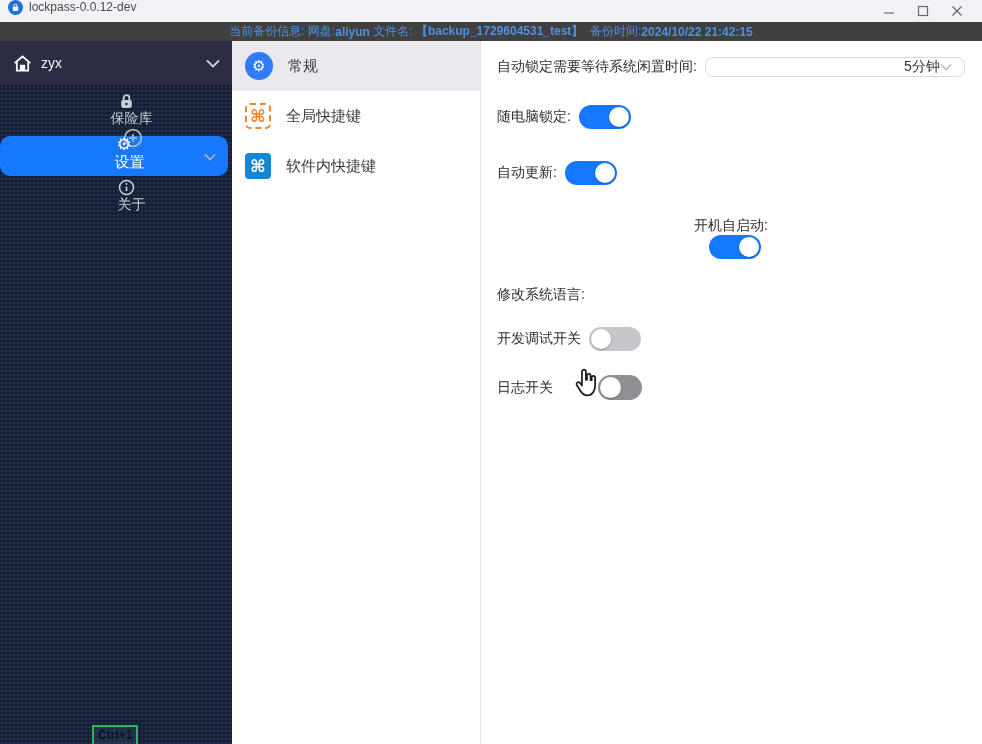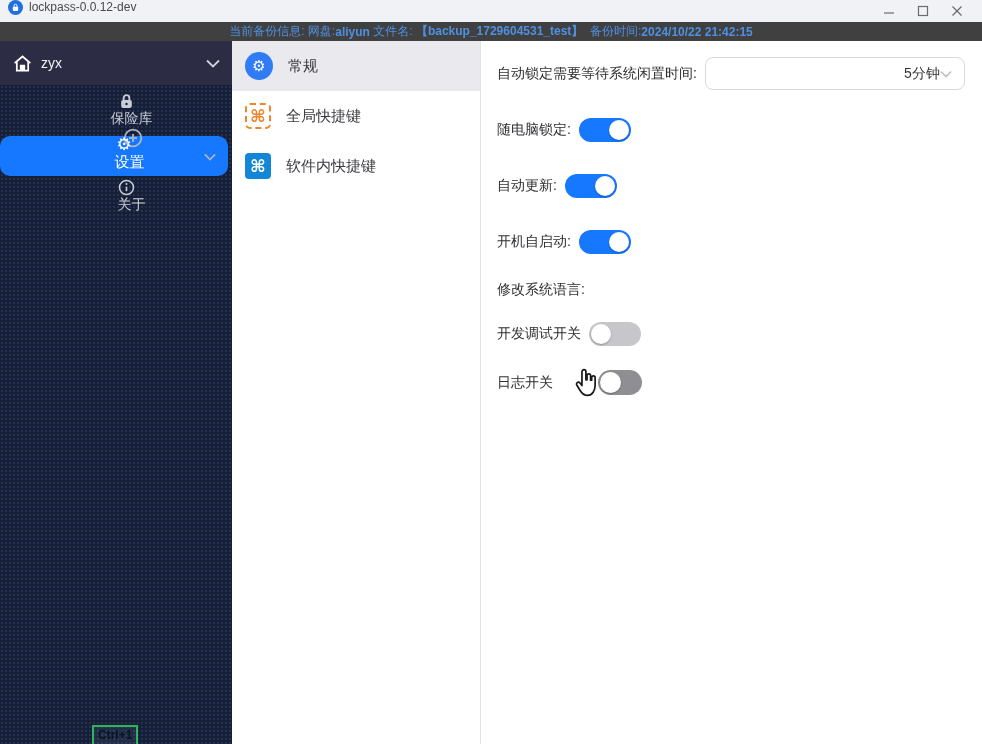--- a/index.html
+++ b/index.html
@@ -40,38 +40,38 @@
   .nav-item.active { background:#e9e9ee; }
   .nav-item .nlbl { margin-left:15px; }
   .icon-circle { width:28px; height:28px; border-radius:50%; background:#2f7cf6; color:#fff; display:flex; align-items:center; justify-content:center; font-size:15px; }
   .icon-cmd-orange { width:26px; height:26px; border:2px dashed #f0862c; border-radius:5px; color:#f0862c; display:flex; align-items:center; justify-content:center; font-size:17px; font-weight:700; background:#fff; }
   .icon-cmd-blue { width:26px; height:26px; background:#1486d8; border-radius:4px; color:#fff; display:flex; align-items:center; justify-content:center; font-size:17px; font-weight:700; }
 
   
   .content { flex:1; padding:16px 19px 0 16px;text-align:right; }
   .row { display:flex; align-items:center; }
   .row .lab { font-size:14px; color:#2e2e32; white-space:nowrap; }
-  .select { height:33px; border:1px solid #d9d9d9; border-radius:8px; background:#fff; display:flex; align-items:center; padding:0 12px; font-size:14px; color:#333; margin-left:8px; }
+  .select { height:20px; border:1px solid #d9d9d9; border-radius:8px; background:#fff; display:flex; align-items:center; padding:0 12px; font-size:14px; color:#333; margin-left:8px; }
   .select .val { flex:1; }
   .sel-autolock { width:260px; }
   .sel-lang { width:370px; }
 
   .switch { position:relative; border-radius:13px; margin-left:8px; flex:0 0 auto; }
   .switch .knob { position:absolute; top:2px; width:20px; height:20px; border-radius:50%; background:#fff; box-shadow:0 1px 2px rgba(0,0,0,0.25); }
   .sw-on { width:52px; height:24px; background:#1677ff; }
   .sw-on .knob { right:2px; }
   .sw-off { width:52px; height:24px; background:#c6c6cb; }
   .sw-off .knob { left:2px; }
   .sw-off.hovered { width:44px; height:25px; background:#8e8e93; }
   .sw-off.hovered .knob { width:21px; height:21px; }
 
   .mt-r1 { margin-top:0; }
   .mt-r2 { margin-top:28px; }
   .mt-r3 { margin-top:32px; }
-  .mt-r4 { margin-top:32px; }
+  .mt-r4 { margin-top:32px;flex-direction:column; }
   .mt-r5 { margin-top:27px; }
   .mt-r6 { margin-top:23px; }
   .mt-r7 { margin-top:24px;gap:37px; }
 
   .cursor-overlay { position:absolute; left:572px; top:367px; width:30px; height:32px; pointer-events:none; z-index:50; }
 </style>
 </head>
 <body>
 
 <div class="titlebar">

